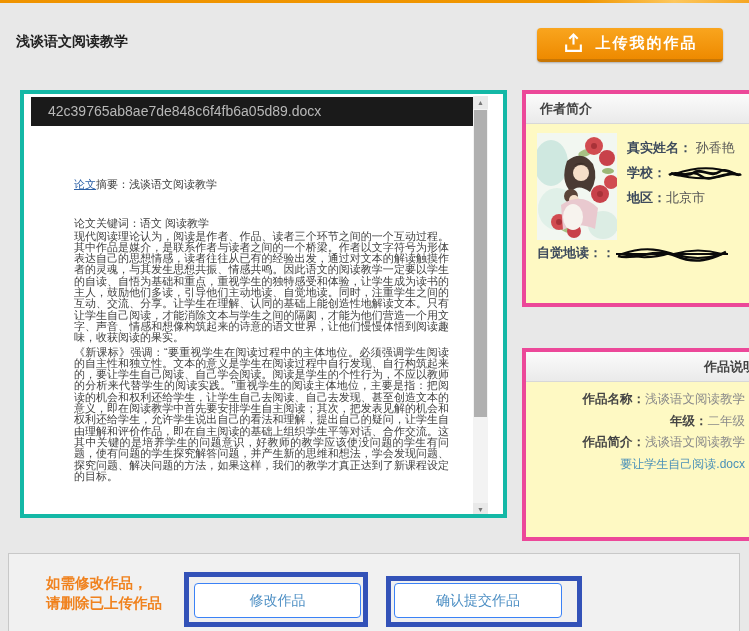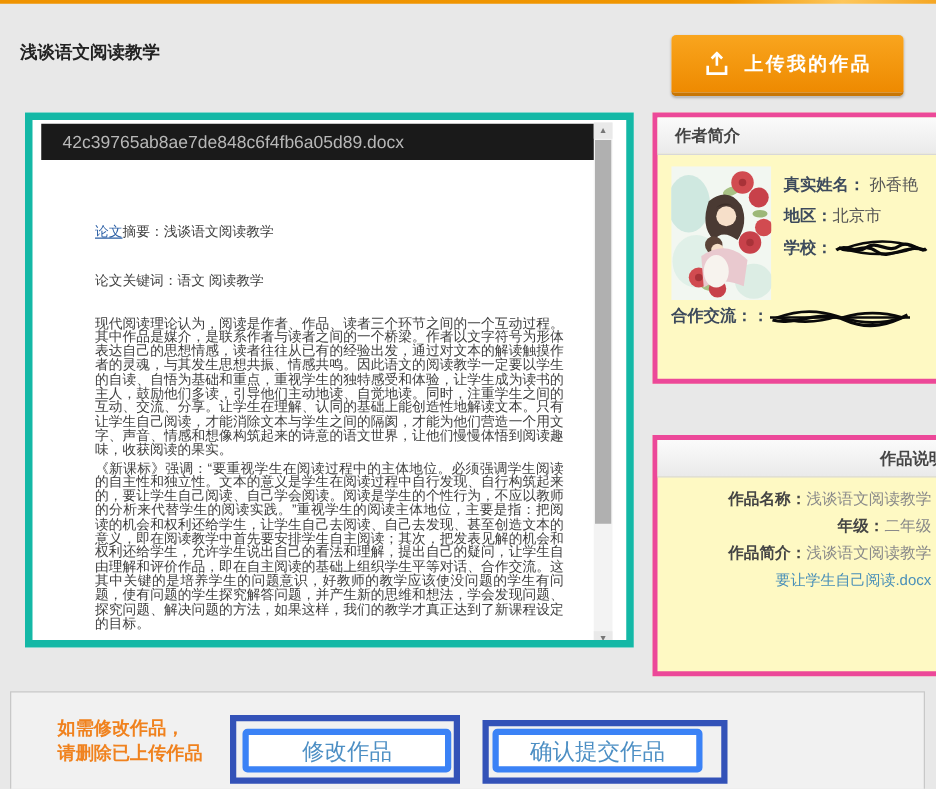--- a/index.html
+++ b/index.html
@@ -9,43 +9,43 @@
     background:#e8e8e8;
     font-family:"Liberation Sans","DejaVu Sans",sans-serif;
     color:#444;
   }
   
   .top-strip { position:absolute; left:0; top:0; width:749px; height:3px;
     background:linear-gradient(90deg,#ef9300 0%,#f09600 78%,#fdc75d 90%,#f5a623 100%); }
 
   
   .page-title { position:absolute; left:16px; top:33px; font-size:14px; font-weight:bold; color:#222; }
-  .upload-btn { position:absolute; left:537px; top:28px; width:186px; height:49px;
+  .upload-btn { position:absolute; left:537px; top:28px; width:186px; height:34px;
     background:linear-gradient(#f9a51e,#ee8a00); border:0; border-bottom:3px solid #c87604;
     border-radius:4px; color:#fff; font-size:15px; font-weight:bold; letter-spacing:2px;
     display:flex; align-items:center; justify-content:center; gap:12px; cursor:pointer;
     box-shadow:0 1px 2px rgba(0,0,0,.25); font-family:inherit; }
   .upload-btn svg { display:block; }
 
   
   .doc-panel { position:absolute; left:20px; top:90px; width:487px; height:428px;
-    background:#fff; border:6px solid #14b8a6; overflow:hidden; }
+    background:#fff; border:4px solid #14b8a6; overflow:hidden; }
   .doc-filename-bar { position:absolute; left:7px; top:3px; width:443px; height:29px;
     background:#1a1a1a; color:#b8b8b8; font-size:14px; line-height:29px; padding-left:17px;
     white-space:nowrap; overflow:hidden; }
   .doc-scrollbar { position:absolute; left:449px; top:2px; width:15px; height:421px; background:#f3f3f3; }
   .sb-btn { position:absolute; left:0; width:15px; height:13px; background:#e9e9e9;
     color:#777; font-size:7px; text-align:center; line-height:13px; cursor:pointer; }
   .sb-up { top:0; }
   .sb-down { top:407px; }
   .sb-thumb { position:absolute; left:1px; top:14px; width:13px; height:307px; background:#b0b0b0; cursor:pointer; }
   .doc-content { position:absolute; left:50px; top:85px; width:375px;
     font-size:11px; line-height:11.3px; color:#3e3e3e; }
   .doc-content .meta1 { margin-bottom:28px; }
-  .doc-content .meta2 { margin-bottom:22px; }
+  .doc-content .meta2 { margin-bottom:1px; }
   .doc-content .para { margin-bottom:3px; text-align:justify; }
   .doc-link { color:#2b5fa5; text-decoration:underline; cursor:pointer; }
 
   
   .side-box { position:absolute; left:522px; width:238px; background:#fef9c3; border:4px solid #ec4899; }
   .author-box { top:90px; height:217px; }
   .work-box { top:348px; height:193px;text-align:right; }
   .panel-header { height:30px; background:linear-gradient(#fbfbfb,#eaeaea);
     border-bottom:1px solid #d8d8d8; font-size:13px; font-weight:bold; color:#444;
     line-height:30px; padding-left:14px; }
@@ -62,21 +62,21 @@
 
   
   .bottom-panel { position:absolute; left:8px; top:553px; width:732px; height:85px;
     background:#f1f1f1; border:1px solid #c8c8c8; }
   .notice { position:absolute; left:37px; top:19px; color:#f0821e; font-size:14.5px;
     font-weight:bold; line-height:20px; }
   .annot-rect { position:absolute; border:5px solid #3352b8; background:transparent; pointer-events:none; }
   .annot-1 { left:175px; top:18px; width:184px; height:55px; }
   .annot-2 { left:377px; top:22px; width:196px; height:51px; }
   .ghost-btn { position:absolute; top:29px; height:35px; background:#fff;
-    border:5px solid #3b82f6; border-radius:4px; color:#4d8fc4; font-size:18px;
+    border:1px solid #3b82f6; border-radius:4px; color:#4d8fc4; font-size:14px;
     cursor:pointer; font-family:inherit; }
   .btn-modify { left:185px; width:167px; }
   .btn-submit { left:385px; width:168px; }
 </style>
 </head>
 <body>
 
 <div class="top-strip"></div>
 
 <div class="page-title">浅谈语文阅读教学</div>
@@ -131,29 +131,29 @@
       <circle cx="44" cy="40" r="8" fill="#f6dfc9"></circle>
       <path d="M36 33 Q44 26 52 34 Q48 30 44 31 Q39 31 36 33 Z" fill="#3c2e28"></path>
       <circle cx="34" cy="63" r="7" fill="#5a4438"></circle>
       <circle cx="37" cy="67" r="5" fill="#f6dfc9"></circle>
       <path d="M24 72 Q44 58 61 75 L58 96 Q40 88 26 97 Z" fill="#e9c9cf"></path>
       <ellipse cx="36" cy="84" rx="10" ry="13" fill="#f7f3ee"></ellipse>
     </svg>
   </div>
   <div class="author-info">
     <div><b>真实姓名：</b> <span>孙香艳</span></div>
-    <div><b>地区：</b><span>北京市</span></div>
     <div><b>学校：</b><svg class="scribble" width="76" height="16" viewBox="0 0 76 16" fill="none">
         <path d="M2 9 C10 3 18 13 26 7 S 44 12 52 6 S 70 12 74 8" stroke="#0a0a0a" stroke-width="2.6"></path>
         <path d="M4 7 C14 14 24 2 34 10 S 56 4 72 9" stroke="#0a0a0a" stroke-width="2.4"></path>
         <path d="M8 8 Q38 -3 66 7 Q38 17 8 8 Z" stroke="#0a0a0a" stroke-width="2"></path>
       </svg></div>
+    <div><b>地区：</b><span>北京市</span></div>
   </div>
   <div class="author-bio">
-    <b>合作交流：：</b><svg class="scribble" width="112" height="18" viewBox="0 0 112 18" fill="none">
+    <b>自觉地读：：</b><svg class="scribble" width="112" height="18" viewBox="0 0 112 18" fill="none">
       <path d="M6 9 Q30 0 54 8 Q30 16 6 9 Z" stroke="#0a0a0a" stroke-width="2.2"></path>
       <path d="M58 9 Q82 2 106 9 Q82 17 58 9 Z" stroke="#0a0a0a" stroke-width="2.2"></path>
       <path d="M2 11 C20 16 40 2 60 11 S 96 14 110 7" stroke="#0a0a0a" stroke-width="2.6"></path>
       <path d="M0 9 L112 9" stroke="#0a0a0a" stroke-width="2"></path>
     </svg>
   </div>
 </div>
 
 <div class="side-box work-box">
   <div class="panel-header">作品说明</div>

